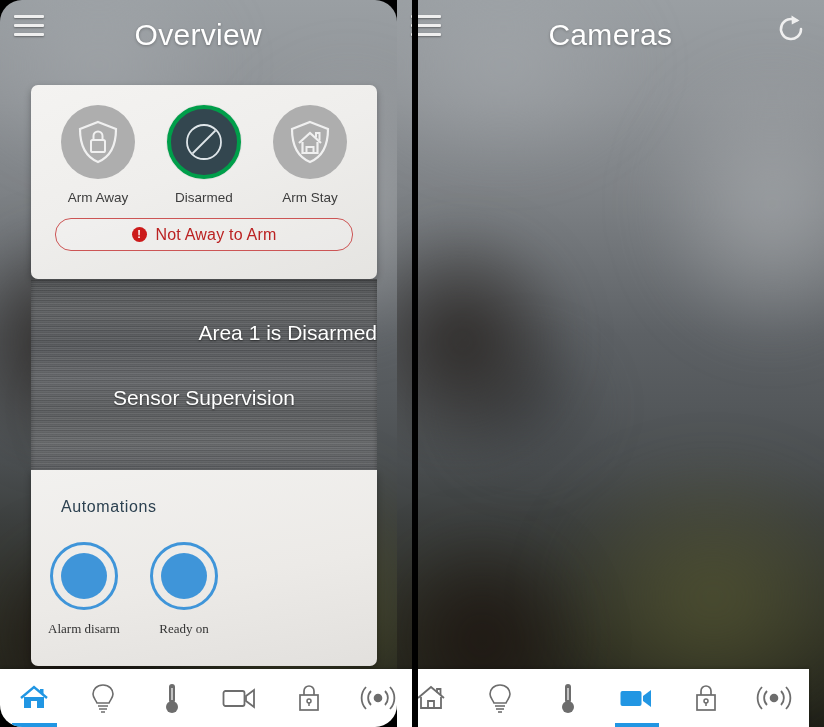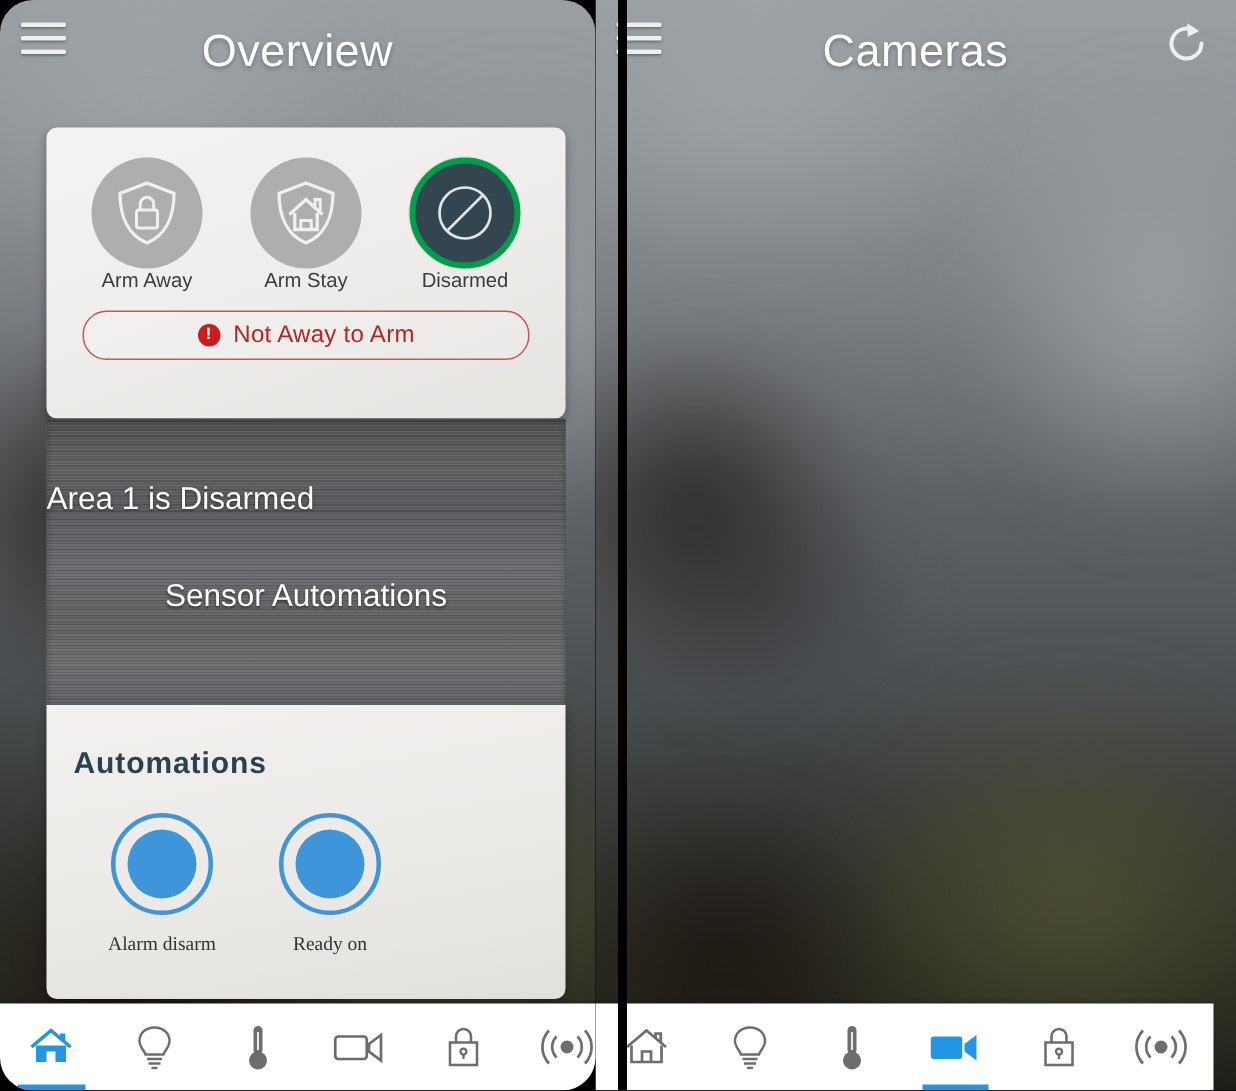--- a/index.html
+++ b/index.html
@@ -47,45 +47,45 @@
     border-radius:7px;box-shadow:0 3px 7px rgba(0,0,0,.30);z-index:12;}
 
   
   .armcard{left:31px;top:85px;width:346px;height:194px;}
   .arm-row{display:flex;justify-content:space-around;padding:20px 14px 0 14px;}
   .arm-item{width:92px;text-align:center;cursor:pointer;}
   .arm-circle{width:74px;height:74px;border-radius:50%;margin:0 auto;background:#aeaeae;
     display:flex;align-items:center;justify-content:center;}
   .arm-circle.active{background:#33464f;border:4px solid #009e4a;width:66px;height:66px;
     box-shadow:0 0 0 1px rgba(0,0,0,.06);}
-  .arm-label{font-size:13.5px;color:#3d3d3d;}
+  .arm-label{margin-top:11px;font-size:13.5px;color:#3d3d3d;}
   .notready{margin:13px 24px 0 24px;height:31px;border:1px solid #c55;border-radius:16px;
     display:flex;align-items:center;justify-content:center;gap:9px;cursor:pointer;
     background:rgba(255,255,255,.15);}
   .notready .txt{color:#bb2222;font-size:16px;letter-spacing:.2px;}
   .excl{width:15px;height:15px;border-radius:50%;background:#cc1b1b;color:#fff;font-size:11px;
     font-weight:bold;display:flex;align-items:center;justify-content:center;line-height:1;}
 
   
   .metal{position:absolute;left:31px;top:279px;width:346px;height:191px;z-index:12;
     background:
       repeating-linear-gradient(0deg,rgba(255,255,255,.055) 0px,rgba(255,255,255,.055) 1px,rgba(0,0,0,.06) 1px,rgba(0,0,0,.06) 2px),
       repeating-linear-gradient(0deg,rgba(255,255,255,.03) 0px,rgba(255,255,255,.03) 3px,rgba(0,0,0,.03) 3px,rgba(0,0,0,.03) 5px),
       linear-gradient(180deg,#4d4f51 0%,#5e6062 16%,#55575a 34%,#636568 52%,#5a5c5e 70%,#656769 86%,#5a5c5f 100%);
     box-shadow:0 2px 5px rgba(0,0,0,.25) inset;}
-  .metal .m1{position:absolute;left:0;right:0;top:42px;text-align:left;color:#fff;font-size:21px;
+  .metal .m1{position:absolute;left:0;right:0;top:42px;text-align:right;color:#fff;font-size:21px;
     text-shadow:0 1px 2px rgba(0,0,0,.5);}
   .metal .m2{position:absolute;left:0;right:0;top:107px;text-align:center;color:#fff;font-size:21px;
     text-shadow:0 1px 2px rgba(0,0,0,.5);}
 
   
   .autocard{left:31px;top:470px;width:346px;height:196px;border-radius:0 0 7px 7px;
     background:linear-gradient(170deg,#f2f1ef 0%,#eceae7 55%,#e2e0dd 100%);}
-  .auto-title{position:absolute;left:18px;top:28px;font-size:20px;color:#2c4150;letter-spacing:.6px;font-weight:bold;}
-  .auto-row{position:absolute;left:32px;top:72px;display:flex;gap:22px;}
+  .auto-title{position:absolute;left:30px;top:28px;font-size:16px;color:#2c4150;letter-spacing:.6px;}
+  .auto-row{position:absolute;left:8px;top:72px;display:flex;gap:10px;}
   .auto-item{width:90px;text-align:center;cursor:pointer;}
   .auto-circle{width:62px;height:62px;border-radius:50%;margin:0 auto;border:3px solid #3f95d9;
     display:flex;align-items:center;justify-content:center;}
   .auto-circle span{display:block;width:46px;height:46px;border-radius:50%;background:#3f95d9;}
   .auto-label{margin-top:11px;font-size:13px;color:#333;font-family:"Liberation Serif",serif;}
 
   
   .nav{position:absolute;left:0;bottom:0;width:412px;height:58px;background:#fff;z-index:40;
     display:flex;align-items:center;box-shadow:0 -1px 3px rgba(0,0,0,.22);}
   .nav-item{flex:1;height:58px;display:flex;align-items:center;justify-content:center;
@@ -122,55 +122,55 @@
 
         <div class="arm-item">
           <div class="arm-circle">
             <svg width="44" height="46" viewBox="0 0 44 46">
               <path d="M22 3 L40 10 C40 26 34 38 22 43 C10 38 4 26 4 10 Z" fill="none" stroke="#f0f0f0" stroke-width="2.2"></path>
               <rect x="15" y="21" width="14" height="12" rx="1.6" fill="none" stroke="#f0f0f0" stroke-width="2"></rect>
               <path d="M17.5 21 v-4 a4.5 4.5 0 0 1 9 0 v4" fill="none" stroke="#f0f0f0" stroke-width="2"></path>
             </svg>
           </div>
           <div class="arm-label">Arm Away</div>
+        </div>
+
+        <div class="arm-item">
+          <div class="arm-circle active">
+            <svg width="46" height="46" viewBox="0 0 46 46">
+              <circle cx="23" cy="23" r="17" fill="none" stroke="#dfe6ea" stroke-width="1.8"></circle>
+              <line x1="11.5" y1="34.5" x2="34.5" y2="11.5" stroke="#dfe6ea" stroke-width="1.8"></line>
+            </svg>
+          </div>
+          <div class="arm-label">Disarmed</div>
         </div>
 
         <div class="arm-item">
           <div class="arm-circle">
             <svg width="44" height="46" viewBox="0 0 44 46">
               <path d="M22 3 L40 10 C40 26 34 38 22 43 C10 38 4 26 4 10 Z" fill="none" stroke="#f0f0f0" stroke-width="2.2"></path>
               <path d="M11 24 L22 14 L33 24" fill="none" stroke="#f0f0f0" stroke-width="2.2"></path>
               <path d="M14.5 23 v11 h15 v-11" fill="none" stroke="#f0f0f0" stroke-width="2.2"></path>
               <path d="M18.5 34 v-6 h7 v6" fill="none" stroke="#f0f0f0" stroke-width="2"></path>
               <path d="M28 18.5 v-4.5 h3.5 v7.5" fill="none" stroke="#f0f0f0" stroke-width="2"></path>
             </svg>
           </div>
           <div class="arm-label">Arm Stay</div>
         </div>
-
-        <div class="arm-item">
-          <div class="arm-circle active">
-            <svg width="46" height="46" viewBox="0 0 46 46">
-              <circle cx="23" cy="23" r="17" fill="none" stroke="#dfe6ea" stroke-width="1.8"></circle>
-              <line x1="11.5" y1="34.5" x2="34.5" y2="11.5" stroke="#dfe6ea" stroke-width="1.8"></line>
-            </svg>
-          </div>
-          <div class="arm-label">Disarmed</div>
-        </div>
       </div>
 
       <div class="notready">
         <span class="excl">!</span>
         <span class="txt">Not Away to Arm</span>
       </div>
     </div>
 
     <div class="metal">
       <div class="m1">Area 1 is Disarmed</div>
-      <div class="m2">Sensor Automations</div>
+      <div class="m2">Sensor Supervision</div>
     </div>
 
     <div class="card autocard">
       <div class="auto-title">Automations</div>
       <div class="auto-row">
         <div class="auto-item">
           <div class="auto-circle">
               <span></span>
             </div>
           <div class="auto-label">Alarm disarm</div>

